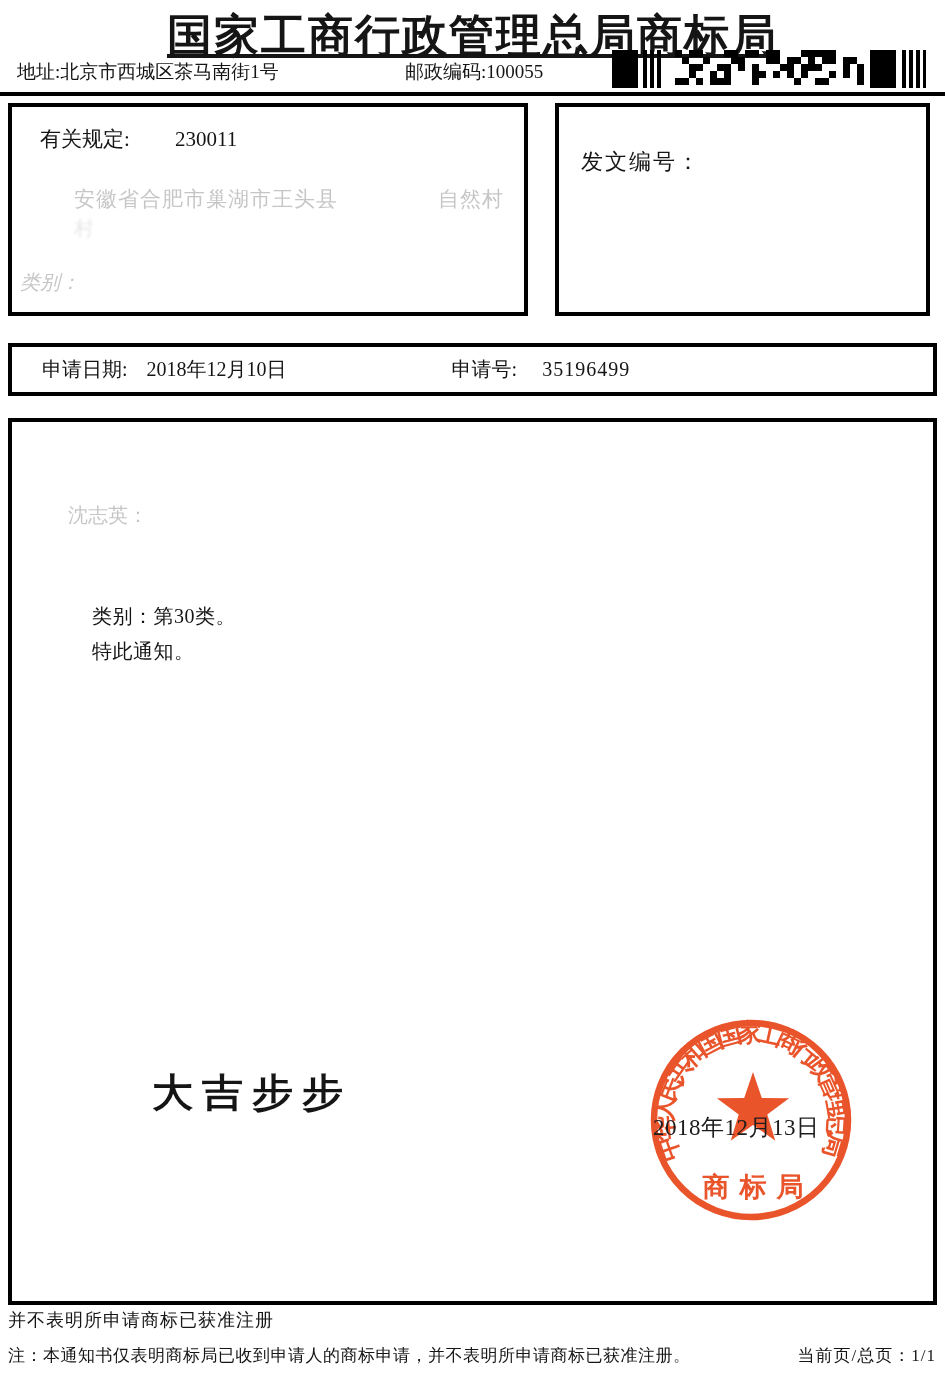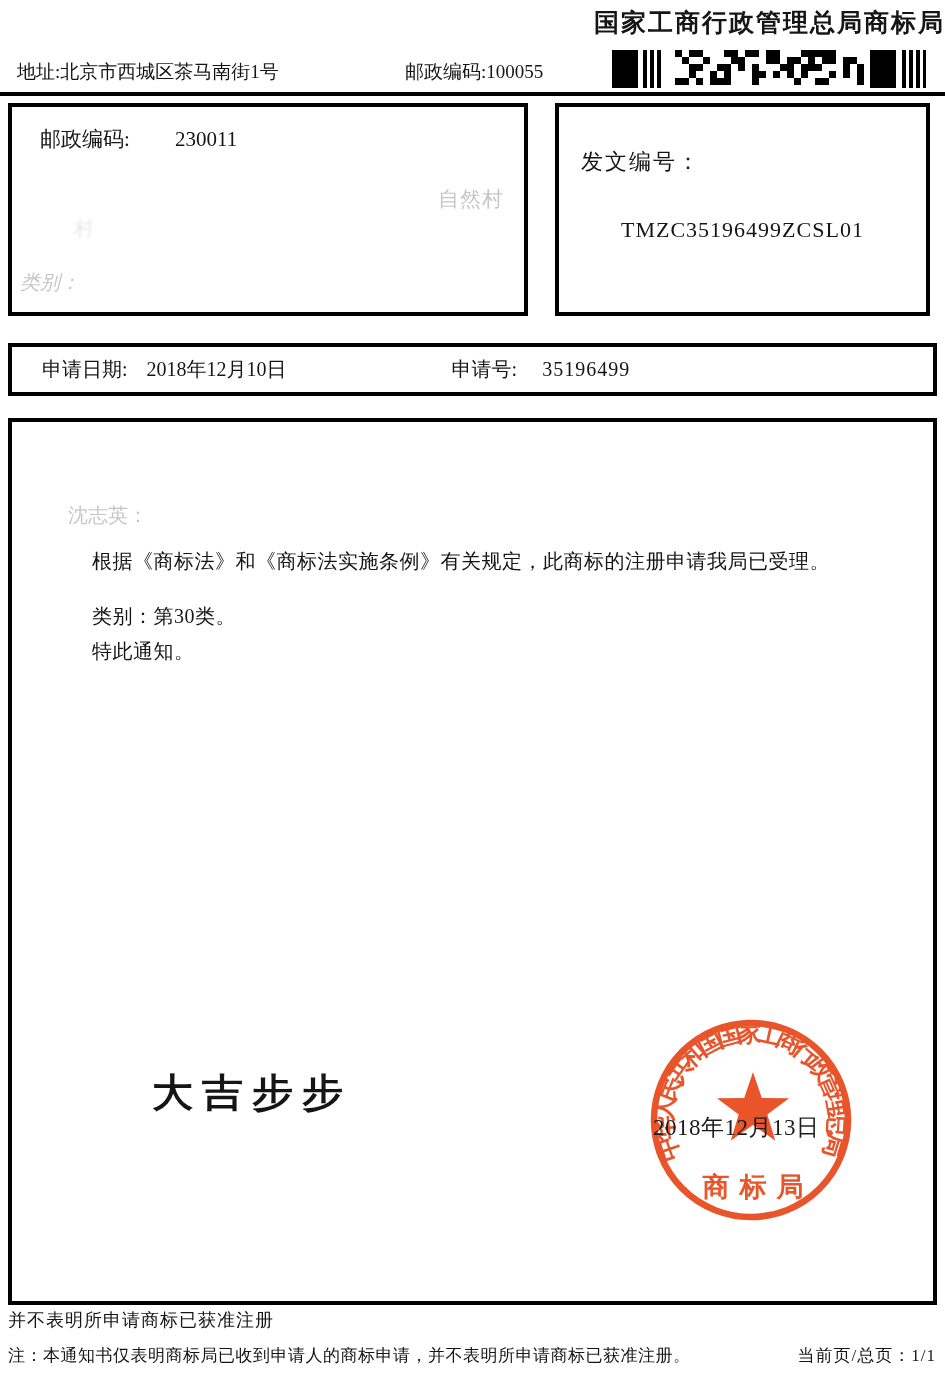--- a/index.html
+++ b/index.html
@@ -4,23 +4,24 @@
 <style>
   html,body{margin:0;padding:0;background:#e9e9e9;}
   .page{
     position:relative;width:945px;height:1376px;margin:0 auto;
     background:#ffffff;overflow:hidden;
     font-family:"Liberation Serif","DejaVu Serif",serif;
     color:#151515;
   }
   .abs{position:absolute;}
   .header-title{
-    top:6px;left:0;width:100%;text-align:right;
-    font-size:25px;font-weight:bold;letter-spacing:2px;
+    top:6px;left:0;width:100%;text-align:center;
+    font-size:45px;font-weight:bold;letter-spacing:2px;
     font-family:"Liberation Sans","DejaVu Sans",sans-serif;
+    text-decoration:underline;
   }
   .addr{top:59px;left:17px;font-size:19px;}
   .postal{top:59px;left:405px;font-size:19px;}
   .rule{top:92px;left:0;width:945px;height:4px;background:#000;}
 
   
   .barcode{top:50px;left:612px;width:318px;height:38px;}
   .barcode .blk{position:absolute;top:0;height:38px;background:#000;}
   .bc-matrix{position:absolute;left:56px;top:0;width:196px;height:38px;
     display:flex;flex-wrap:wrap;align-content:flex-start;overflow:hidden;}
@@ -230,47 +231,46 @@
     <div class="blk" style="left:290px;width:4px;"></div>
     <div class="blk" style="left:297px;width:4px;"></div>
     <div class="blk" style="left:304px;width:4px;"></div>
     <div class="blk" style="left:311px;width:3px;"></div>
   </div>
 
   <div class="abs rule"></div>
 
   <div class="abs box box-recipient">
     <div class="rec-postal">
-      <span>邮政编码:</span>
+      <span>有关规定:</span>
       <b>230011</b>
     </div>
     <div class="rec-addr">
+      <span class="faded">安徽省合肥市巢湖市王头县</span>
       <span class="faded tail">自然村</span>
     </div>
     <div class="rec-addr2 faded-lite">村</div>
     <div class="rec-scribble faded">类别：</div>
   </div>
 
   <div class="abs box box-docnum">
     <div class="doc-label">发文编号：</div>
-    <div class="doc-value">TMZC35196499ZCSL01</div>
   </div>
 
   <div class="abs box box-date">
     <div class="date-line">
       <span>申请日期:</span>
       <span class="v1">2018年12月10日</span>
       <span class="l2">申请号:</span>
       <span class="v2">35196499</span>
     </div>
   </div>
 
   <div class="abs box box-main">
     <div class="addressee faded">沈志英：</div>
-    <div class="para p1">根据《商标法》和《商标法实施条例》有关规定，此商标的注册申请我局已受理。</div>
     <div class="para p2">类别：第30类。</div>
     <div class="para p3">特此通知。</div>
 
     <div class="trademark">大吉步步</div>
 
     <svg class="seal" viewBox="-106 -106 212 212" xmlns="http://www.w3.org/2000/svg">
       <circle cx="0" cy="0" r="97" fill="none" stroke="#e8481c" stroke-width="6.5"></circle>
       <polygon fill="#e8481c" points="2,-48 10.8,-22.1 38.1,-21.7 16.3,-5.4 24.3,20.7 2,5 -20.3,20.7 -12.3,-5.4 -34.1,-21.7 -6.8,-22.1"></polygon>
       <defs>
         <path id="ringPath" d="M -69.8 37.1 A 79 79 0 1 1 69.8 37.1" fill="none"></path>

